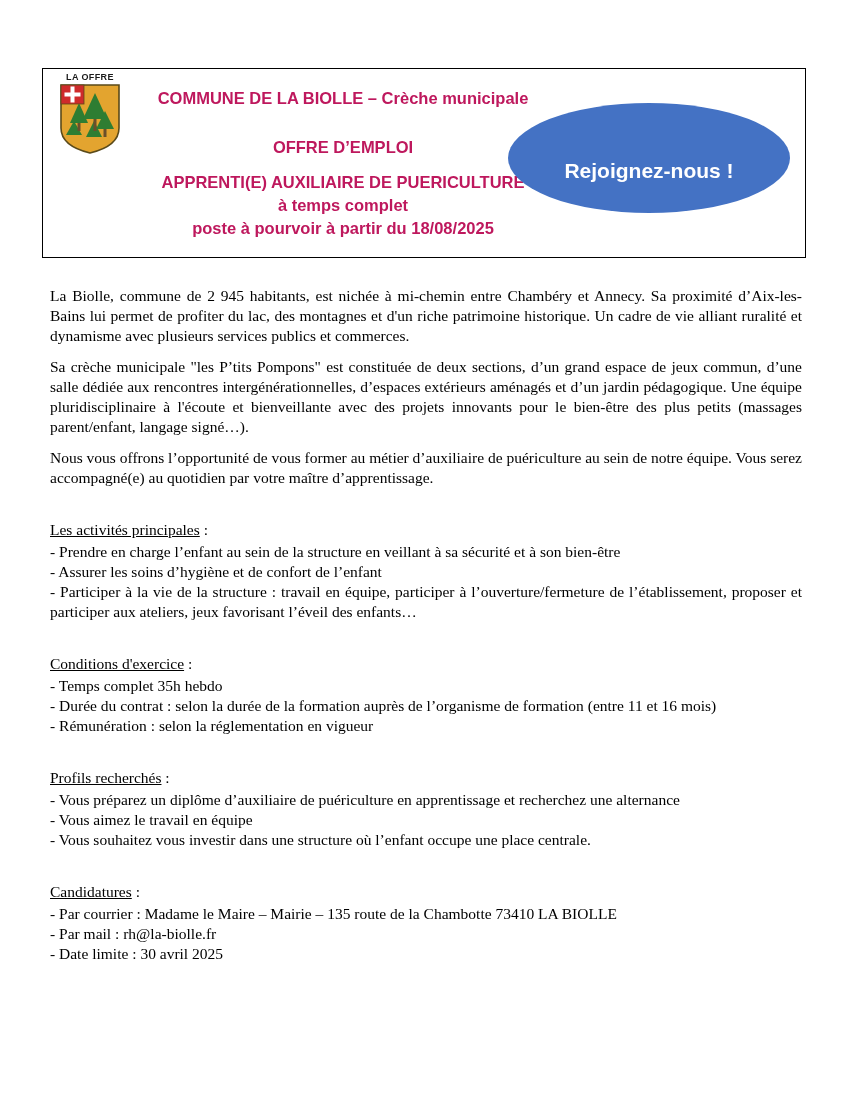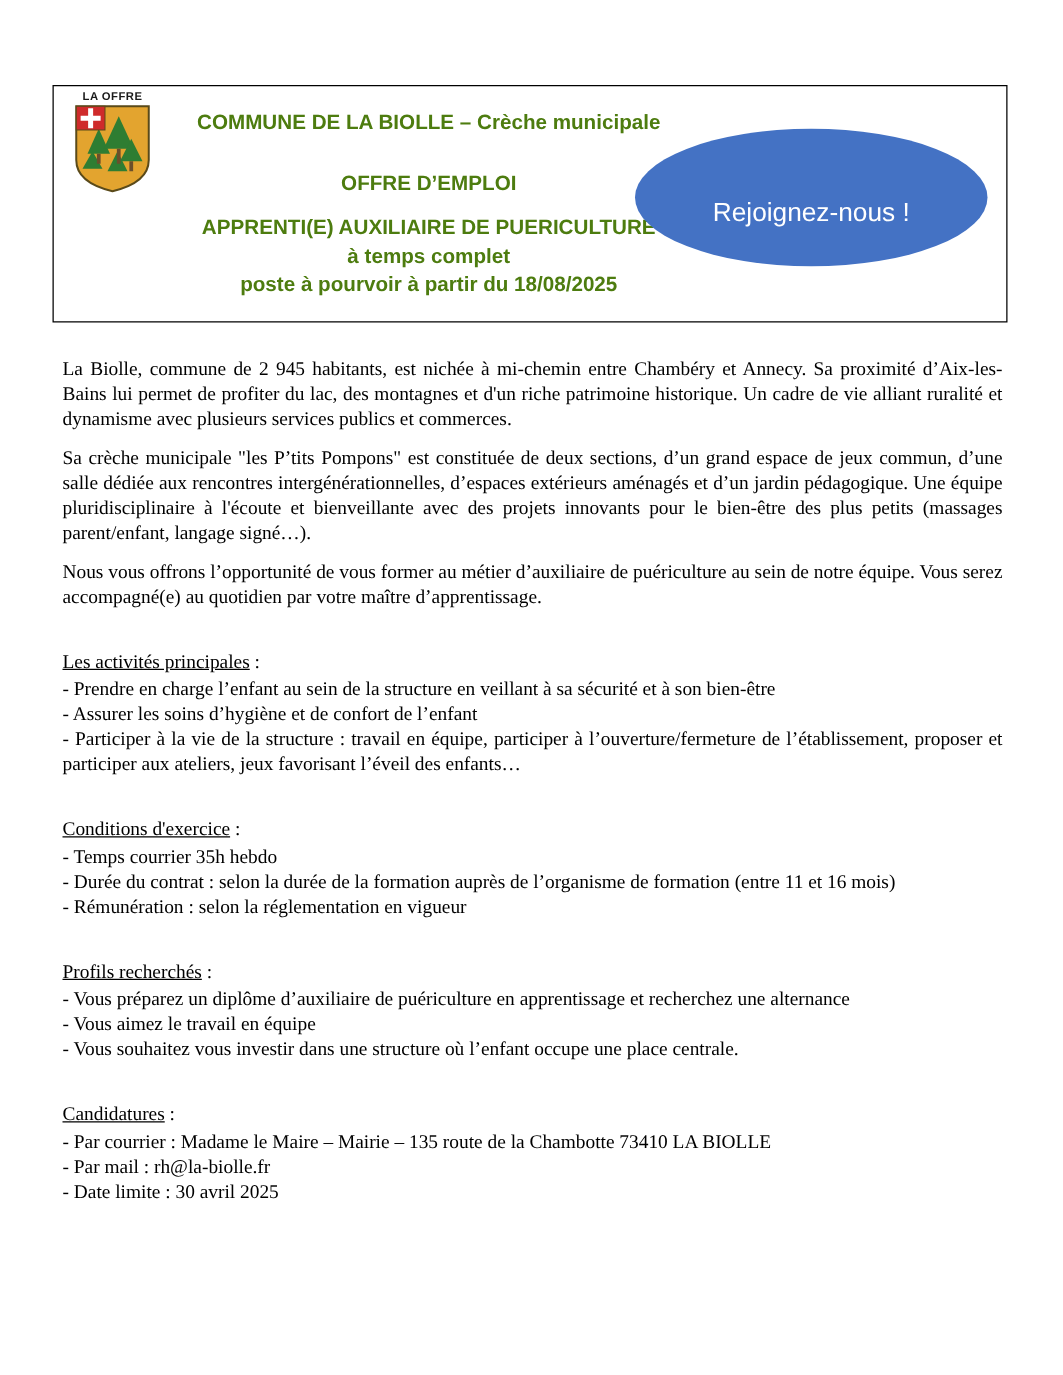--- a/index.html
+++ b/index.html
@@ -29,38 +29,38 @@
     font-weight:bold; font-size:9px; letter-spacing:0.4px;
     color:#1a1a1a; margin-bottom:1px;
   }
   .logo-wrap svg { display:block; margin:0 auto; }
 
   .header-text {
     position:absolute; left:90px; top:18px; width:420px;
     text-align:center;
     font-family:"Liberation Sans", sans-serif;
     font-weight:bold; font-size:16.5px; line-height:1.35;
-    color:#4d7c0f;
+    color:#be185d;
   }
   .header-title   { margin-bottom:27px; }
   .header-offer   { margin-bottom:12px; }
   .header-position{ margin-bottom:1px; }
   .header-schedule{ margin-bottom:1px; }
 
   .badge {
     position:absolute; right:15px; top:34px;
     width:282px; height:110px;
     background:#4472C4;
     border-radius:50%;
     display:flex; align-items:center; justify-content:center;
   }
   .badge-text {
     color:#ffffff;
     font-family:"Liberation Sans", sans-serif;
-    font-weight:normal; font-size:21px;margin-top:25px;
+    font-weight:bold; font-size:21px;margin-top:25px;
   }
 
   
   .body-text {
     position:absolute; left:50px; top:286px; width:752px;
     font-size:15.5px; line-height:20px;
   }
   .body-text p { text-align:justify; margin-bottom:11px; }
 
   .section { margin-top:32px; }
@@ -122,21 +122,21 @@
       </div>
       <div class="item">-  Prendre en charge l’enfant au sein de la structure en veillant à sa sécurité et à son bien-être</div>
       <div class="item">-  Assurer les soins d’hygiène et de confort de l’enfant</div>
       <div class="item">- Participer à la vie de la structure : travail en équipe, participer à l’ouverture/fermeture de l’établissement, proposer et participer aux ateliers, jeux favorisant l’éveil des enfants…</div>
     </div>
 
     <div class="section">
       <div class="section-title">
         <span class="u">Conditions d'exercice</span><span> :</span>
       </div>
-      <div class="item">-  Temps courrier 35h hebdo</div>
+      <div class="item">-  Temps complet 35h hebdo</div>
       <div class="item">-  Durée du contrat : selon la durée de la formation auprès de l’organisme de formation (entre 11 et 16 mois)</div>
       <div class="item">-  Rémunération : selon la réglementation en vigueur</div>
     </div>
 
     <div class="section">
       <div class="section-title">
         <span class="u">Profils recherchés</span><span> :</span>
       </div>
       <div class="item">-  Vous préparez un diplôme d’auxiliaire de puériculture en apprentissage et recherchez une alternance</div>
       <div class="item">-  Vous aimez le travail en équipe</div>

